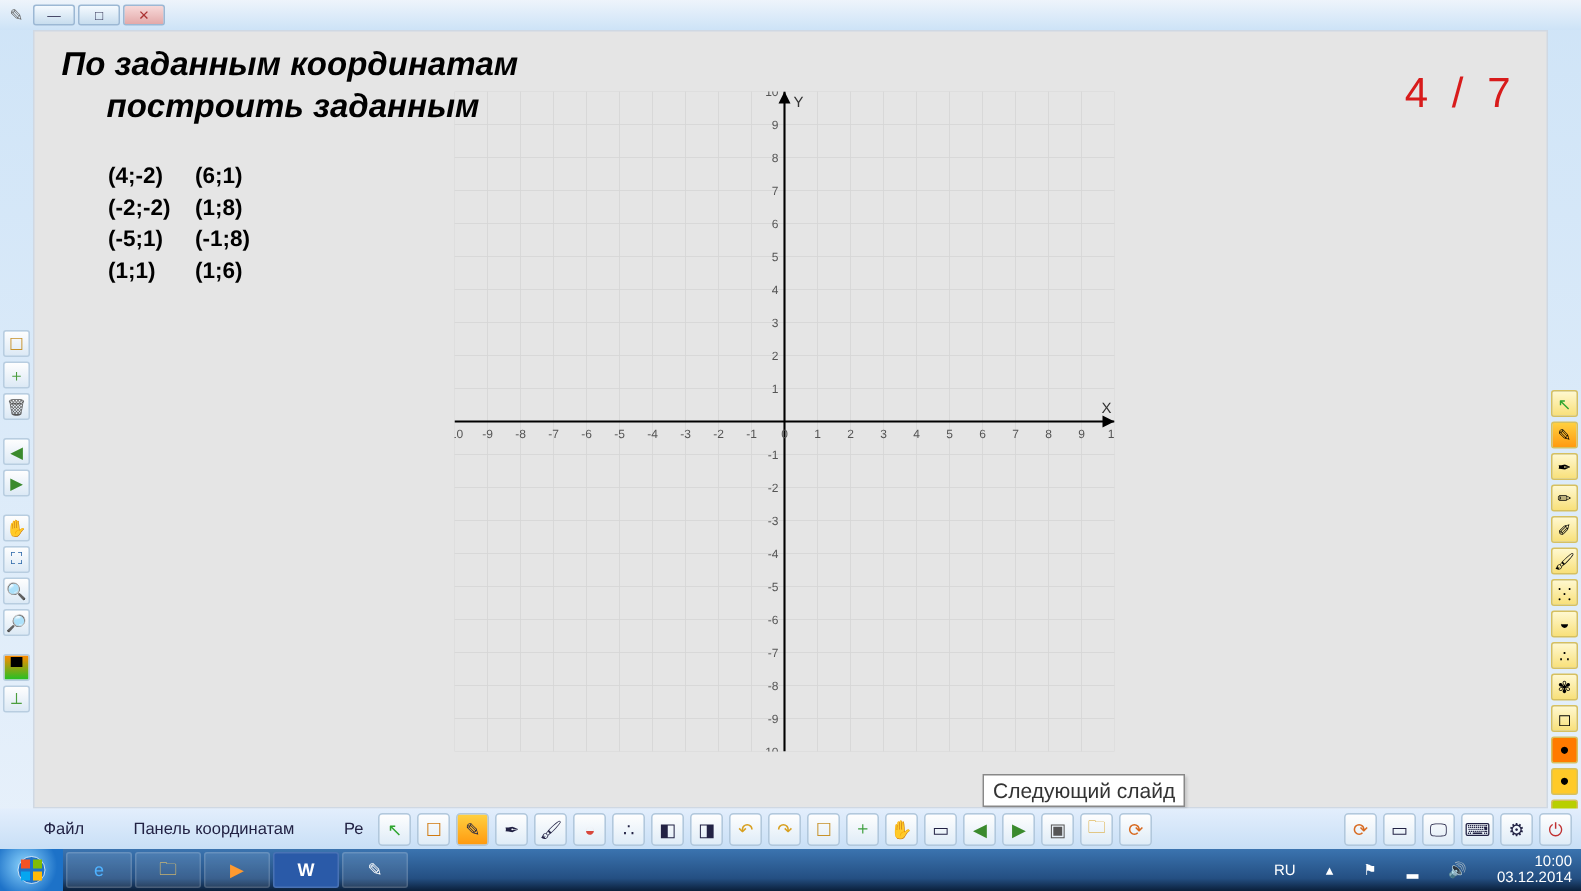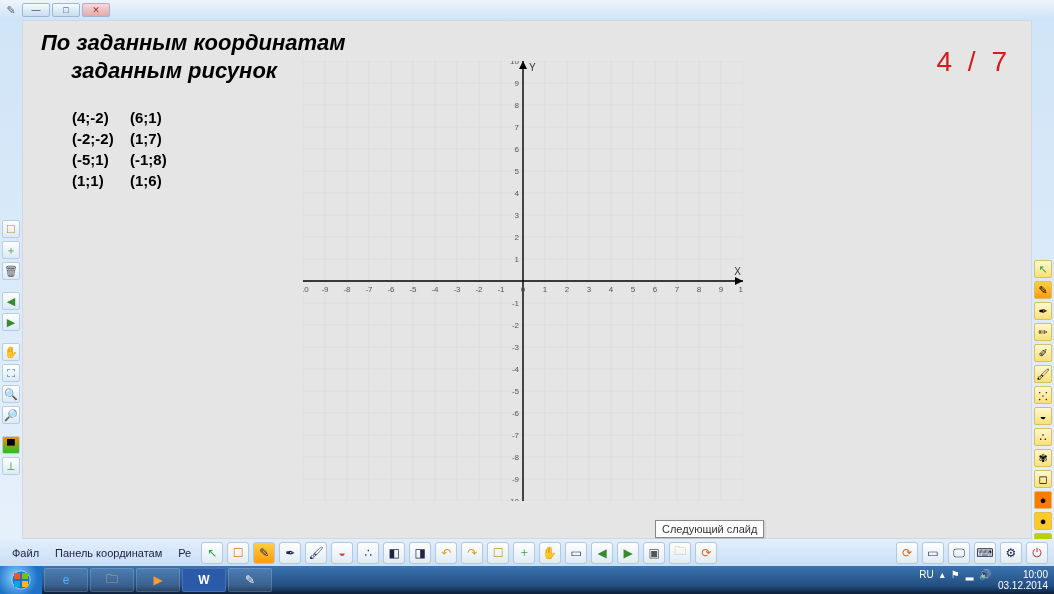--- a/index.html
+++ b/index.html
@@ -111,40 +111,40 @@
   }
   .grid-wrap svg { width:100%; height:100%; }
 
   
   .tooltip {
     position: absolute;
     bottom: 56px;
     left: 655px;
     background: #fff;
     border: 1px solid #888;
-    font-size: 11px;
+    font-size: 14px;
     padding: 2px 6px;
     color: #333;
     box-shadow: 1px 1px 2px rgba(0,0,0,0.15);
   }
 
   
   .appstrip {
     position: absolute;
     left: 0; right: 0; bottom: 28px;
     height: 27px;
     background: linear-gradient(to bottom,#e3eefc,#c8dff6);
     display: flex;
     align-items: center;
     padding: 0 6px;
     gap: 4px;
     font-size: 11px;
     color: #224;
   }
-  .menuitem { padding: 0 6px; cursor: default; }
+  .menuitem { padding: 0 6px; cursor: default; margin-left: 17px; }
   .tbtn {
     width: 22px; height: 22px;
     background: linear-gradient(to bottom,#fefefe,#dfecf7);
     border: 1px solid #b2c8dc;
     border-radius: 3px;
     display:inline-flex; align-items:center; justify-content:center;
     font-size: 12px;
   }
   .appstrip .spacer { flex:1; }
 
@@ -167,21 +167,21 @@
   .taskitem {
     width: 44px; height: 24px;
     background: rgba(255,255,255,0.1);
     border: 1px solid rgba(255,255,255,0.15);
     display:flex; align-items:center; justify-content:center;
     color:#fff; font-size:12px;
     border-radius:2px;
   }
   .taskbar .spacer { flex:1; }
   .tray {
-    display:flex; gap:6px;
+    display:flex; align-items:center; gap:20px;
     color:#fff; font-size:10px;
     padding-right: 6px;
   }
   .tray .clock { text-align:right; line-height:1.1; font-size:10px; }
 
   
   .sidehandle {
     position:absolute;
     left:22px; top:270px;
     width:14px; height:48px;
@@ -237,37 +237,37 @@
   <div class="vbtn" style="background:#ffca28">●</div>
   <div class="vbtn" style="background:#b8cf00">●</div>
 </div>
 
 <div class="sidehandle">▶</div>
 
 <div class="workspace">
 
   <div class="slide-title">
     <div>По заданным координатам</div>
-    <div style="padding-left:30px">заданным рисунок</div>
+    <div style="padding-left:30px">построить заданным</div>
   </div>
 
   <div class="page-counter">
     <span>4</span>
     <span>/</span>
     <span>7</span>
   </div>
 
   <div class="coord-list">
     <div class="row">
         <span class="c1">(4;-2)</span>
         <span>(6;1)</span>
       </div>
     <div class="row">
         <span class="c1">(-2;-2)</span>
-        <span>(1;7)</span>
+        <span>(1;8)</span>
       </div>
     <div class="row">
         <span class="c1">(-5;1)</span>
         <span>(-1;8)</span>
       </div>
     <div class="row">
         <span class="c1">(1;1)</span>
         <span>(1;6)</span>
       </div>
   </div>

